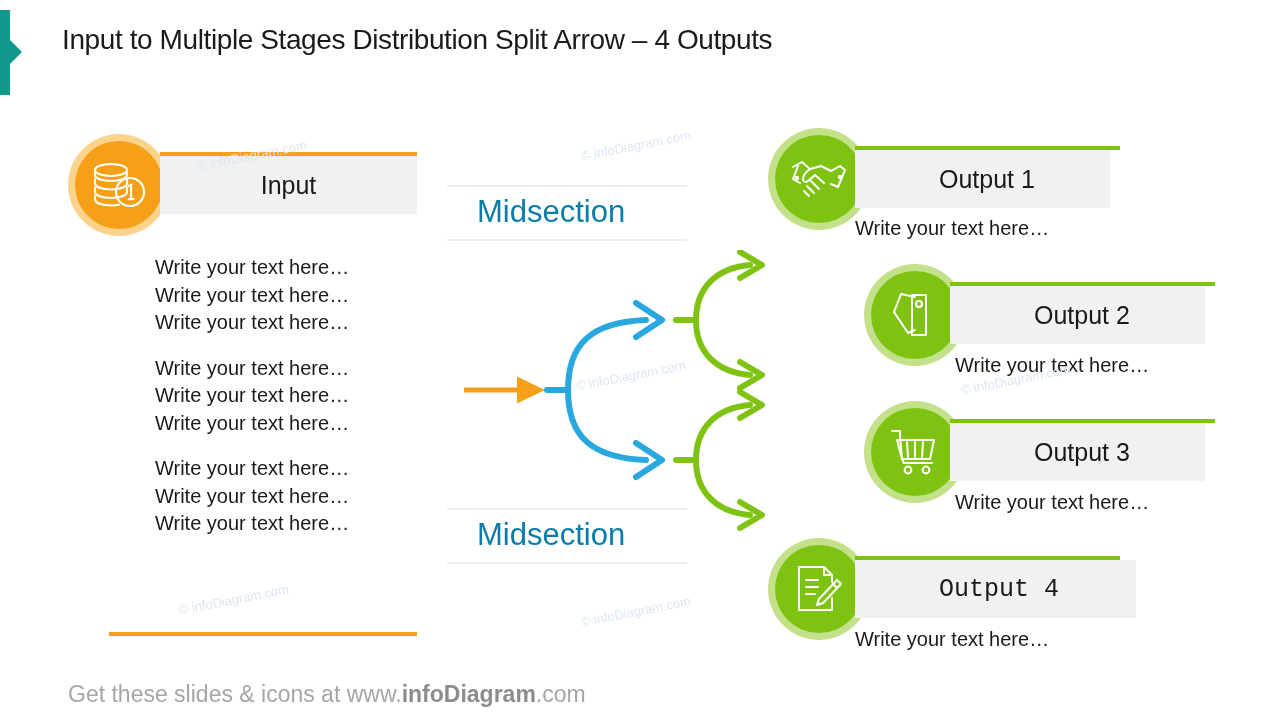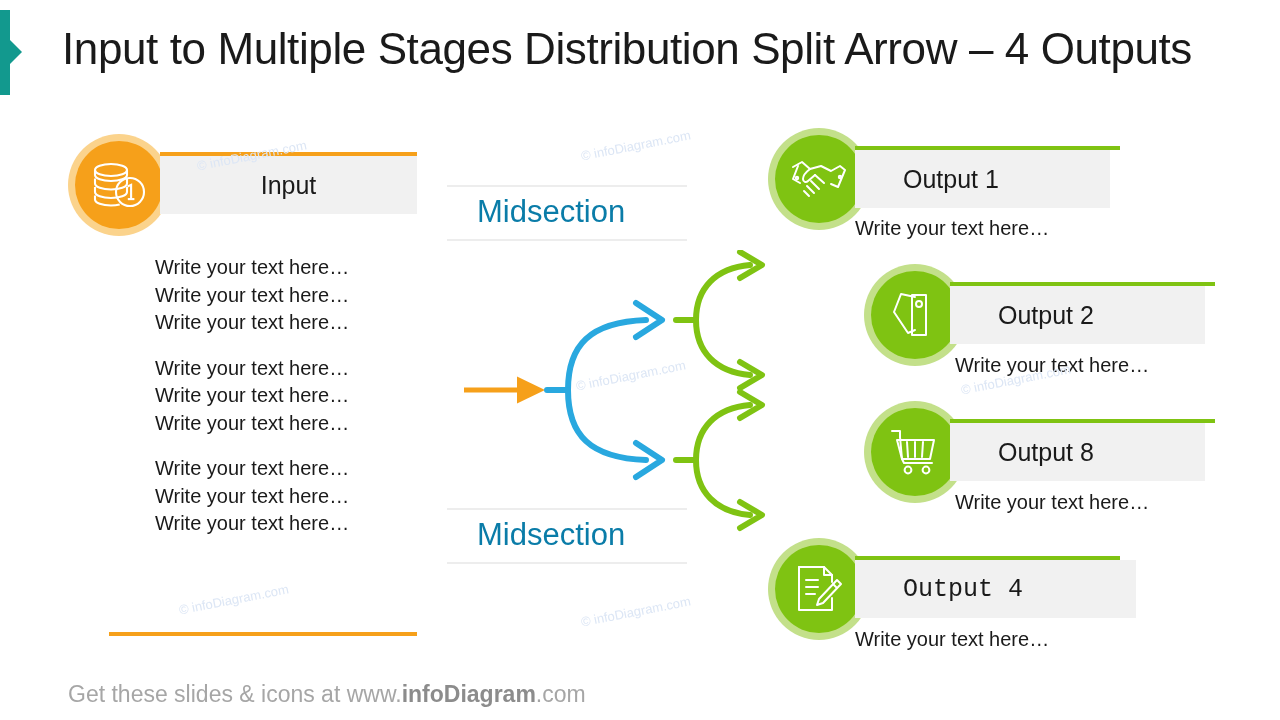--- a/index.html
+++ b/index.html
@@ -21,21 +21,21 @@
     position:absolute; left:10px; top:40px;
     width:0; height:0;
     border-top:12px solid transparent;
     border-bottom:12px solid transparent;
     border-left:12px solid #12998E;
   }
 
   
   .slide-title{
     position:absolute; left:62px; top:24px; width:1190px;
-    font-size:44px; font-weight:400; letter-spacing:-0.4px;
+    font-size:28px; font-weight:400; letter-spacing:-0.4px;
     color:#1a1a1a; white-space:nowrap;
     font-stretch:condensed;
   }
 
   
   .pill{ position:absolute; }
   .pill .bar{
     position:absolute; left:0; top:0; height:4px;
   }
   .pill .box{
@@ -88,21 +88,21 @@
     font-size:31px; color:#0A7CA8; line-height:38px;
     padding:6px 0 8px 30px;
   }
   #mid1{ left:447px; top:185px; }
   #mid2{ left:447px; top:508px; }
 
   
   #arrow-svg{ position:absolute; left:450px; top:250px; }
 
   
-  .out-pill .box-label{ padding-left:48px; }
+  .out-pill .box-label{ padding-left:84px; }
 
   #out1{ left:855px; top:146px; width:265px; height:62px; }
   #out1 .bar{ width:265px; background:#7FC312; }
   #out1 .box{ width:255px; height:58px; }
 
   #out2{ left:950px; top:282px; width:265px; height:62px; }
   #out2 .bar{ width:265px; background:#7FC312; }
   #out2 .box{ width:255px; height:58px; }
 
   #out3{ left:950px; top:419px; width:265px; height:62px; }
@@ -297,21 +297,21 @@
         <path d="M18 14 L19 29 M26 14 L26 29 M34 14 L33 29"></path>
         <circle cx="19" cy="42" r="3.4"></circle>
         <circle cx="37" cy="42" r="3.4"></circle>
       </g>
     </svg>
   </div>
 </div>
 <div class="pill out-pill" id="out3">
   <div class="bar"></div>
   <div class="box">
-    <span class="box-label">Output 8</span>
+    <span class="box-label">Output 3</span>
   </div>
 </div>
 <div class="out-caption" id="out3-cap">Write your text here…</div>
 
 <div class="circle out-circle" id="out4-circle">
   <div class="inner">
     <svg width="50" height="50" viewBox="0 0 50 50">
       <g fill="none" stroke="#ffffff" stroke-width="2" stroke-linejoin="round" stroke-linecap="round">
         <path d="M5 3 L30 3 L38 11 L38 18"></path>
         <path d="M5 3 L5 46 L38 46 L38 34"></path>

